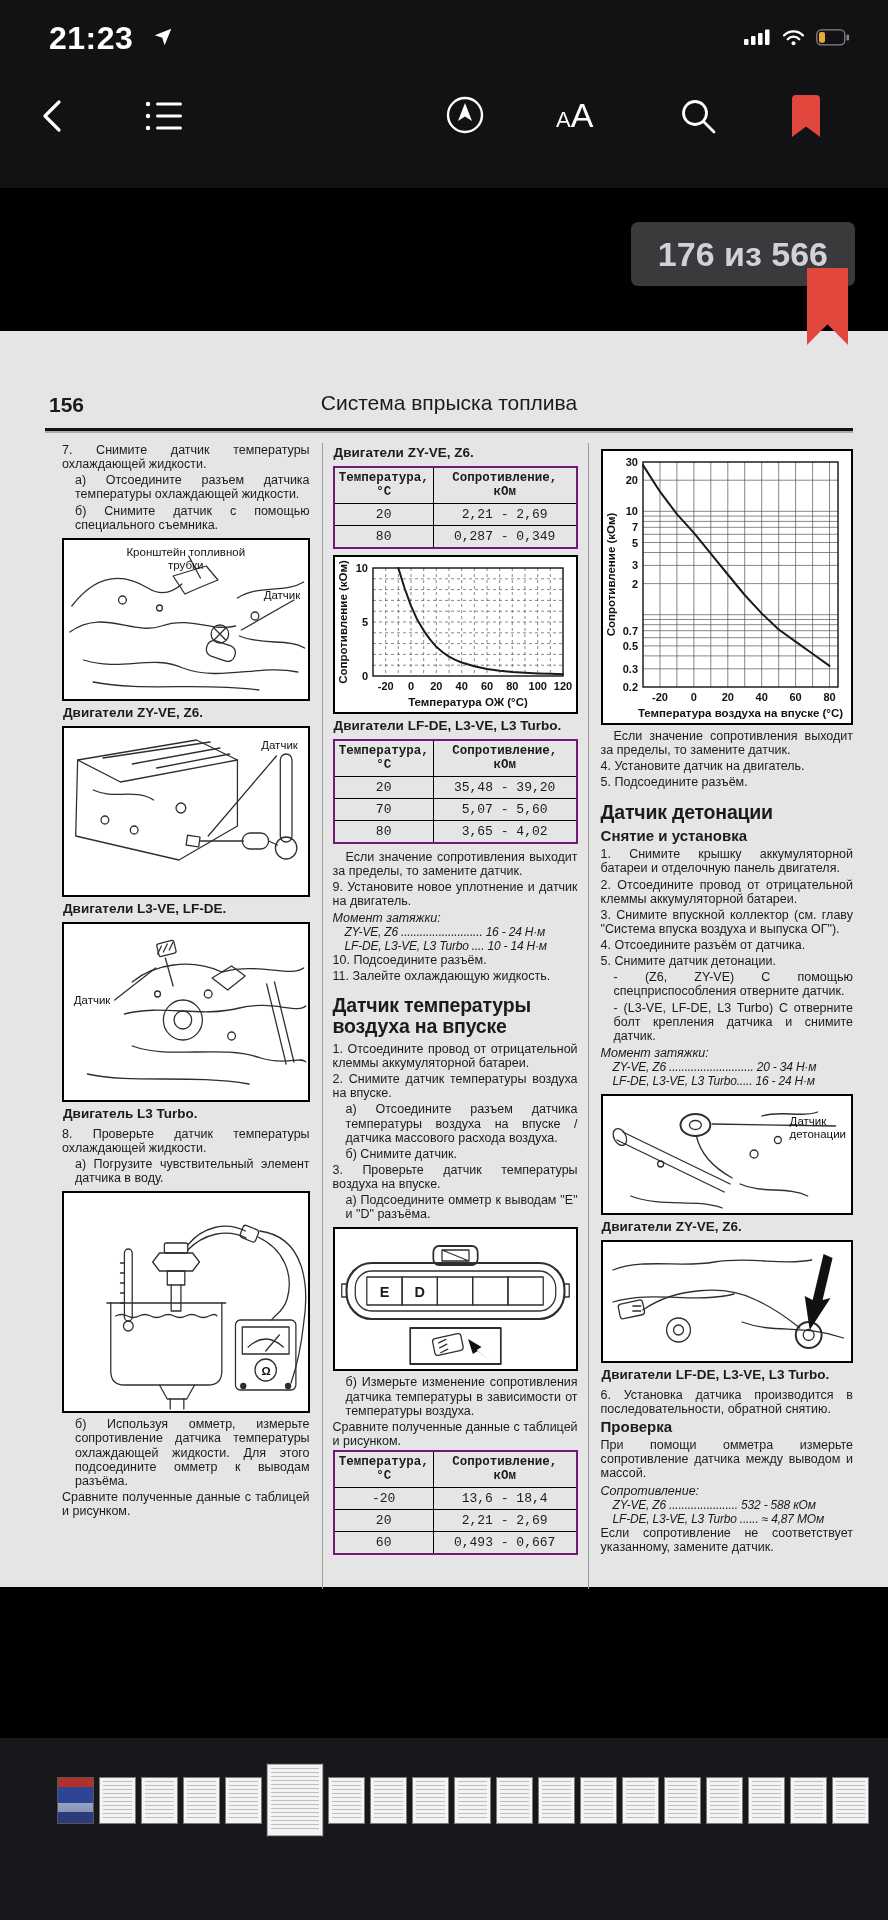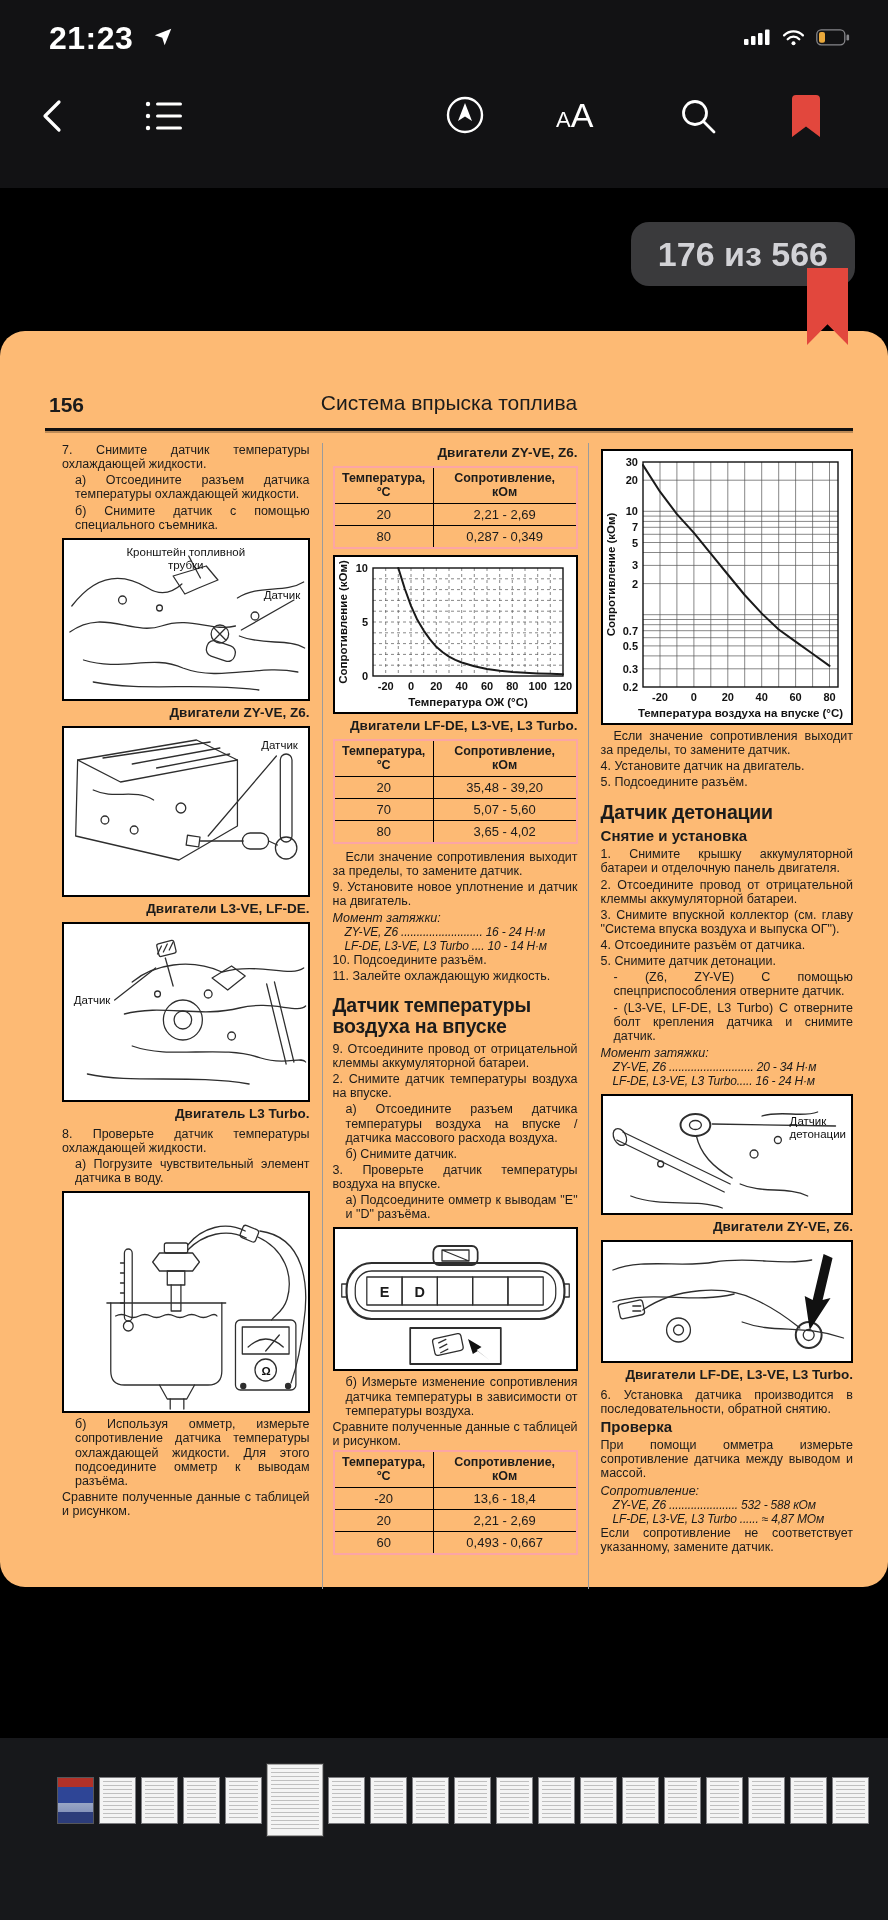--- a/index.html
+++ b/index.html
@@ -11,46 +11,46 @@
   .time{position:absolute;left:49px;top:6px;color:#fff;font-size:32px;font-weight:700;letter-spacing:.5px;}
   .loc-icon{position:absolute;left:152px;top:12px;}
   .status-right{position:absolute;right:26px;top:14px;display:flex;align-items:center;gap:10px;}
   .toolbar{position:absolute;top:86px;left:0;width:888px;height:64px;}
   .tbtn{position:absolute;background:none;border:none;padding:0;cursor:pointer;}
   .aa{color:#fff;display:flex;align-items:baseline;}
   .aa .a1{font-size:22px;}
   .aa .a2{font-size:34px;}
   
   .pill{position:absolute;top:222px;right:33px;height:64px;display:flex;align-items:center;
-        padding:0 27px;background:#3a3a3c;border-radius:18px;color:#d2d2d6;font-size:34px;font-weight:600;}
+        padding:0 27px;background:#3a3a3c;border-radius:7px;color:#d2d2d6;font-size:34px;font-weight:600;}
   
-  .page{position:absolute;top:331px;left:0;width:888px;height:1256px;background:#fdba74;
-        box-sizing:border-box;padding:60px 35px 12px 45px;color:#1b1b1b;z-index:1;border-radius:25px;}
+  .page{position:absolute;top:331px;left:0;width:888px;height:1256px;background:#e5e5e5;
+        box-sizing:border-box;padding:60px 35px 12px 45px;color:#1b1b1b;z-index:1;}
   .ribbon{position:absolute;left:807px;top:268px;width:41px;height:77px;background:#e2473d;z-index:3;
           clip-path:polygon(0 0,100% 0,100% 100%,50% 73%,0 100%);}
   .page-head{position:relative;height:30px;}
   .pnum{position:absolute;left:4px;top:2px;font-size:21px;font-weight:700;}
   .ptitle{text-align:center;font-size:21px;font-weight:400;}
   .rule{height:3px;background:#111;margin-top:7px;box-shadow:0 2px 0 rgba(0,0,0,.25);}
   .content{display:flex;margin-top:12px;height:1146px;overflow:hidden;}
   .col{box-sizing:border-box;}
   .col0{width:268px;padding-right:12px;margin-left:17px;}
   .col1{width:266px;padding:0 10px;border-left:1px solid #9b9b9b;}
   .col2{width:274px;padding-left:12px;border-left:1px solid #9b9b9b;}
   .p{font-size:12.5px;line-height:1.13;text-align:justify;margin:0 0 2px 0;}
   .p.ind{padding-left:13px;}
   .p.fi{text-indent:13px;}
-  .cap{font-size:13.5px;font-weight:700;margin:2px 0 6px 1px;text-align:right;}
+  .cap{font-size:13.5px;font-weight:700;margin:2px 0 6px 1px;}
   .h1{font-size:19.5px;font-weight:700;line-height:1.07;letter-spacing:-.2px;margin:12px 0 5px 0;}
   .h2{font-size:15px;font-weight:700;margin:0 0 3px 0;}
   .spec-label{font-size:12.5px;font-style:italic;margin-top:3px;}
   .spec{font-size:12px;font-style:italic;padding-left:12px;white-space:nowrap;letter-spacing:-.2px;}
   .figbox{position:relative;border:2px solid #000;margin:6px 0 4px 0;background:#fff;overflow:hidden;}
   .fig-label{position:absolute;font-size:11.5px;line-height:1.15;color:#111;white-space:pre-line;}
-  .spec-table{width:100%;border-collapse:collapse;border:2px solid #fca5a5;margin:0 0 6px 0;}
+  .spec-table{width:100%;border-collapse:collapse;border:2px solid #701a75;margin:0 0 6px 0;font-family:Liberation Mono, monospace;}
   .spec-table th{border:1.5px solid #000;font-size:12.5px;font-weight:700;white-space:pre-line;
                  line-height:1.15;padding:3px 2px;text-align:center;}
   .spec-table td{border:1.5px solid #000;font-size:13px;text-align:center;padding:3px 2px;}
   .spec-table th:first-child{width:41%;}
   
   .bottom-bar{position:absolute;top:1738px;left:0;width:888px;height:182px;background:#17181b;}
   .thumbs{position:absolute;left:57px;top:16px;height:92px;display:flex;align-items:center;gap:5px;}
   .thumb{width:37px;height:47px;background:#f4f4f4;border:1px solid #7c7c80;box-sizing:border-box;flex:none;}
   .thumb .lines{margin:3px;height:calc(100% - 6px);
      background:repeating-linear-gradient(180deg,#bfbfbf 0 1px,transparent 1px 4px);}
@@ -323,21 +323,21 @@
             </tbody>
           </table>
           <p class="p fi">Если значение сопротивления выходит за пределы, то замените датчик.</p>
           <p class="p">9. Установите новое уплотнение и датчик на двигатель.</p>
           <div class="spec-label">Момент затяжки:</div>
           <div class="spec">ZY-VE, Z6 .......................... 16 - 24 Н·м</div>
           <div class="spec">LF-DE, L3-VE, L3 Turbo .... 10 - 14 Н·м</div>
           <p class="p">10. Подсоедините разъём.</p>
           <p class="p">11. Залейте охлаждающую жидкость.</p>
           <div class="h1">Датчик температуры воздуха на впуске</div>
-          <p class="p">9. Отсоедините провод от отрицательной клеммы аккумуляторной батареи.</p>
+          <p class="p">1. Отсоедините провод от отрицательной клеммы аккумуляторной батареи.</p>
           <p class="p">2. Снимите датчик температуры воздуха на впуске.</p>
           <p class="p ind">а) Отсоедините разъем датчика температуры воздуха на впуске / датчика массового расхода воздуха.</p>
           <p class="p ind">б) Снимите датчик.</p>
           <p class="p">3. Проверьте датчик температуры воздуха на впуске.</p>
           <p class="p ind">а) Подсоедините омметр к выводам "Е" и "D" разъёма.</p>
           <div class="figbox" style="height: 140px;"><svg width="100%" height="100%" viewBox="0 0 250 140" preserveAspectRatio="none">
               <g fill="none" stroke="#2e2e2e" stroke-width="1.3" stroke-linecap="round" stroke-linejoin="round">
                 <rect x="12" y="34" width="226" height="56" rx="26" stroke-width="2.2"></rect>
                 <rect x="21" y="42" width="208" height="40" rx="17"></rect>
                 <rect x="102" y="17" width="46" height="19" rx="6" stroke-width="1.8"></rect>

